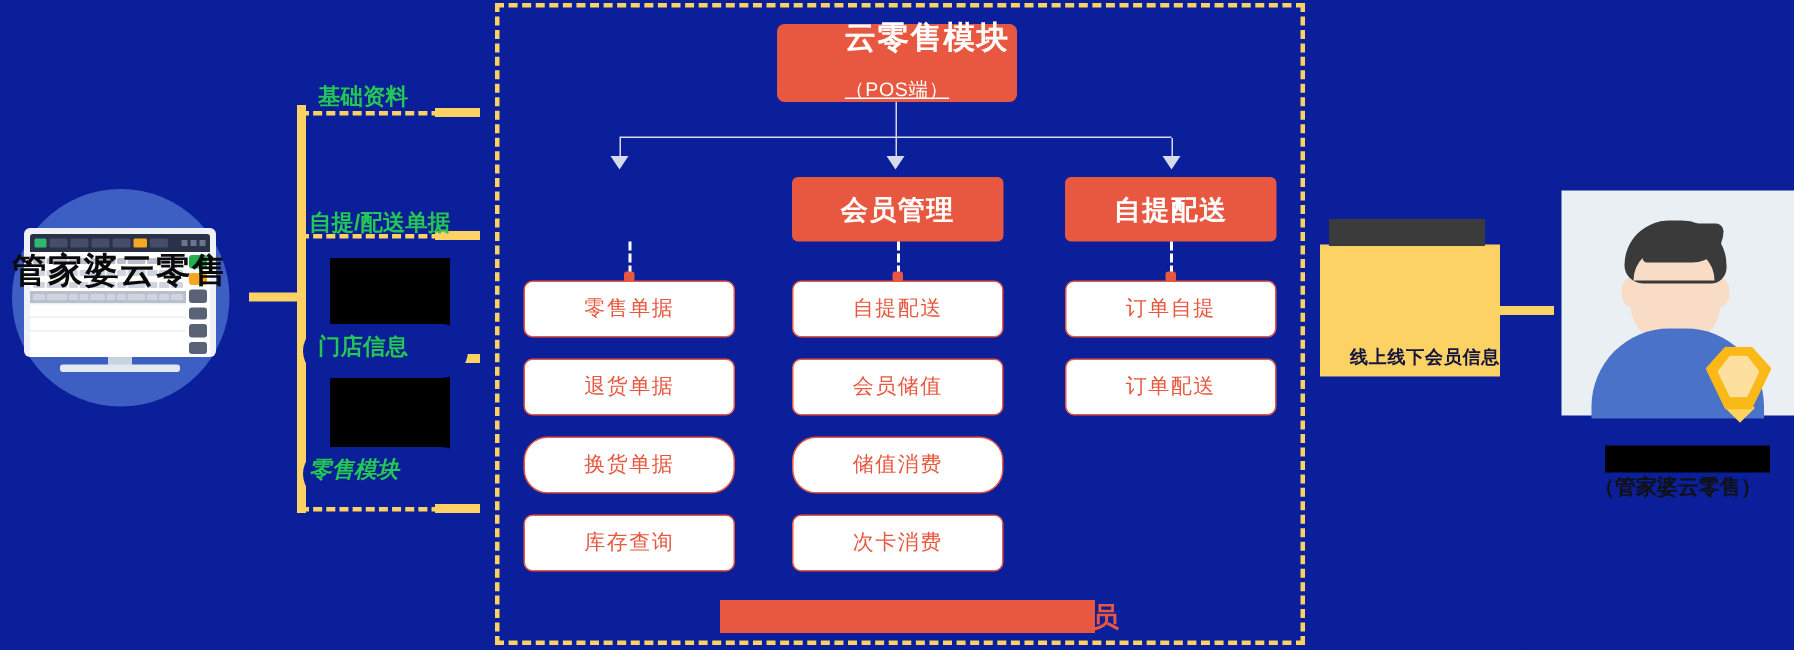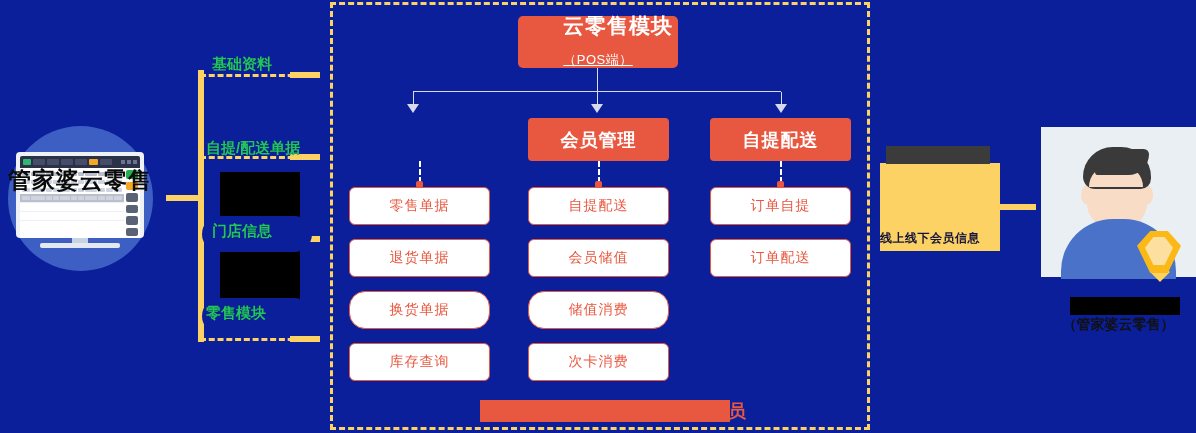--- a/index.html
+++ b/index.html
@@ -93,21 +93,21 @@
 
   .side-label {
     position: absolute; left: 206px; width: 128px;
     color: #22c55e; font-size: 15px; font-weight: bold;
     text-shadow: 0 0 1px rgba(0,0,0,.4);
     white-space: nowrap;
   }
   .side-label.l1 { top: 55px; left: 212px; }
   .side-label.l2 { top: 139px; left: 206px; }
   .side-label.l3 { top: 222px; left: 212px; }
-  .side-label.l4 { top: 304px; left: 206px; }
+  .side-label.l4 { top: 304px; left: 206px; font-style: italic; }
 
   
   .redact-blk { position: absolute; background: #000; }
   .redact-blk.b1 { left: 220px; top: 172px; width: 80px; height: 62px; }
   .redact-blk.b2 { left: 220px; top: 243px; width: 80px; height: 80px; }
   .redact-pill { position: absolute; background: #0b1f9b; border-radius: 26px; }
   .redact-pill.p1 { left: 202px; top: 216px; width: 110px; height: 36px; }
   .redact-pill.p2 { left: 202px; top: 298px; width: 110px; height: 36px; }
 
   
@@ -194,21 +194,21 @@
     color: #e8573f; font-size: 18px; font-weight: bold;
   }
 
   
   .ybox {
     position: absolute; left: 880px; top: 163px;
     width: 120px; height: 88px; background: #fbd263;
   }
   .ybox-text {
     position: absolute; left: 880px; top: 230px; width: 120px;
-    text-align: left; color: #14143c; font-size: 12px; font-weight: bold;
+    text-align: right; color: #14143c; font-size: 12px; font-weight: bold;
     letter-spacing: .5px;
   }
   .ybox-redact {
     position: absolute; left: 886px; top: 146px;
     width: 104px; height: 18px; background: #3b3b3b;
   }
   .ybox-redact-txt {
     position: absolute; left: 886px; top: 147px; width: 104px;
     text-align: center; font-size: 12px; color: #4a4a52; font-weight: bold;
     overflow: hidden; white-space: nowrap;

